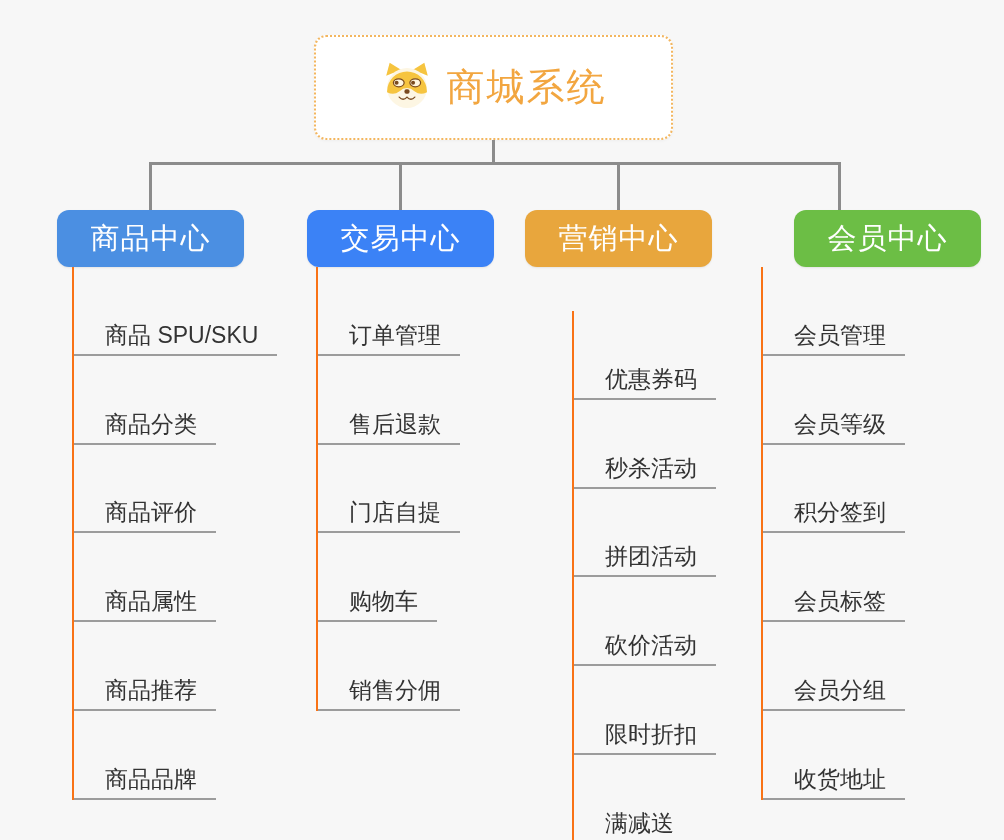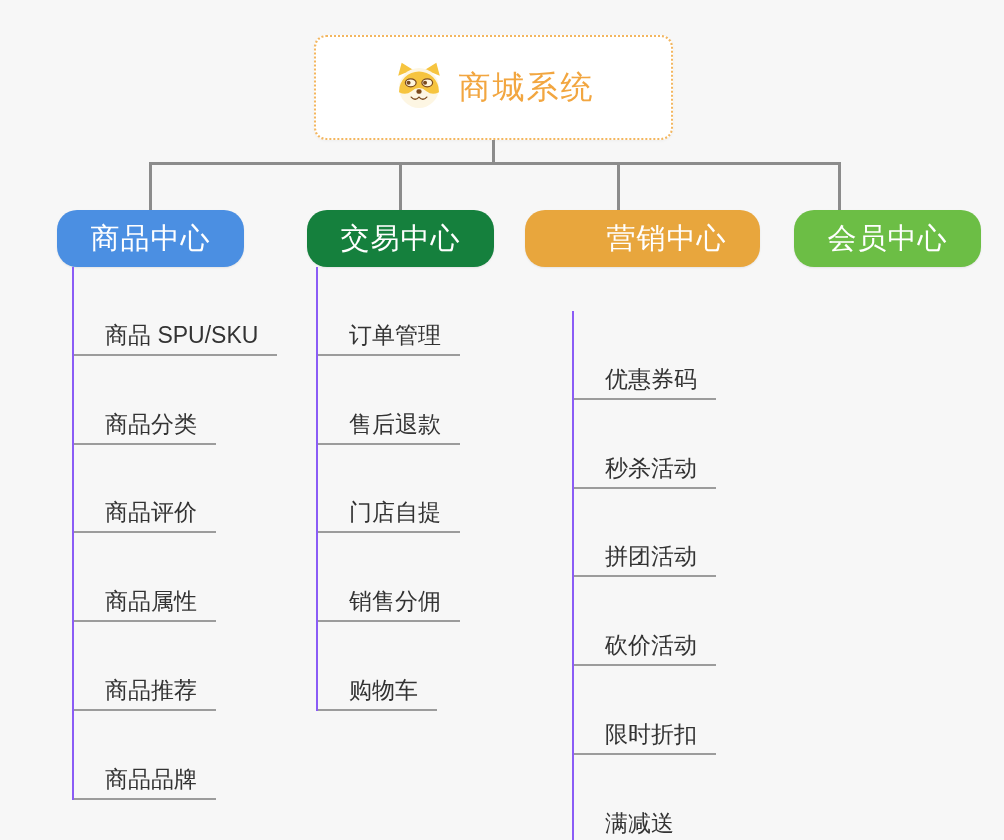--- a/index.html
+++ b/index.html
@@ -24,59 +24,59 @@
     border:2px dotted #f3b65f;
     border-radius:12px;
     box-sizing:border-box;
     display:flex;
     align-items:center;
     justify-content:center;
     gap:14px;
     box-shadow:0 1px 3px rgba(0,0,0,0.04);
   }
   .root-title{
-    font-size:32px;
+    font-size:38px;
     color:#f2a640;
     letter-spacing:2px;
     white-space:nowrap;
   }
   .root-icon{width:52px;height:52px;flex:0 0 auto;}
 
   
   .line{position:absolute;background:#8c8c8c;}
   .root-stub   {left:492px; top:140px; width:3px;  height:23px;}
   .h-connector {left:149px; top:162px; width:692px;height:3px;}
   .stub{top:162px;width:3px;height:48px;}
   .stub-1{left:149px;} .stub-2{left:399px;} .stub-3{left:617px;} .stub-4{left:838px;}
 
   
   .branch-box{
     position:absolute;
     top:210px;
     width:187px; height:57px;
-    border-radius:20px;
+    border-radius:12px;
     display:flex;
     align-items:center;
     justify-content:center;
     color:#ffffff;
     font-size:29px;
     letter-spacing:1px;
     white-space:nowrap;
     box-shadow:0 1px 2px rgba(0,0,0,0.08);
   }
   .branch-1{left:57px;}  .branch-2{left:307px;}
   .branch-3{left:525px;} .branch-4{left:746px;}
 
   
   .children{
     position:absolute;
     top:267px;
     margin:0;padding:0;
     list-style:none;
-    border-left:2px solid #8b5cf6;
+    border-left:2px solid #f97316;
   }
   .col-1{left:72px;} .col-2{left:316px;} .col-3{left:572px;margin-top:44px;} .col-4{left:761px;}
   .children li{
     display:flex;
     align-items:flex-end;
     width:max-content;
     height:88.75px;
     box-sizing:border-box;
     border-bottom:2px solid #9c9c9c;
     padding:0 19px 7px 31px;
@@ -112,24 +112,24 @@
   <div class="line root-stub"></div>
   <div class="line h-connector"></div>
   <div class="line stub stub-1"></div>
   <div class="line stub stub-2"></div>
   <div class="line stub stub-3"></div>
   <div class="line stub stub-4"></div>
 
   <div class="branch-box branch-1" style="background-color: rgb(75, 143, 226);">
       <span>商品中心</span>
     </div>
-  <div class="branch-box branch-2" style="background-color: #15803d; text-align: center;">
+  <div class="branch-box branch-2" style="background-color: #3b82f6; text-align: center;">
       <span>交易中心</span>
     </div>
-  <div class="branch-box branch-3" style="background-color: rgb(232, 166, 61); padding-left: 48px;">
+  <div class="branch-box branch-3" style="background-color: rgb(232, 166, 61);">
       <span>营销中心</span>
     </div>
   <div class="branch-box branch-4" style="background-color: rgb(108, 190, 69); margin-left: 48px;">
       <span>会员中心</span>
     </div>
 
   <ul class="children col-1">
     <li>
         <span>商品 SPU/SKU</span>
       </li>
@@ -154,25 +154,25 @@
     <li>
         <span>订单管理</span>
       </li>
     <li>
         <span>售后退款</span>
       </li>
     <li>
         <span>门店自提</span>
       </li>
     <li>
+        <span>购物车</span>
+      </li>
+    <li>
         <span>销售分佣</span>
       </li>
-    <li>
-        <span>购物车</span>
-      </li>
   </ul>
 
   <ul class="children col-3">
     <li>
         <span>优惠券码</span>
       </li>
     <li>
         <span>秒杀活动</span>
       </li>
     <li>
@@ -182,14 +182,34 @@
         <span>砍价活动</span>
       </li>
     <li>
         <span>限时折扣</span>
       </li>
     <li>
         <span>满减送</span>
       </li>
   </ul>
 
+  <ul class="children col-4">
+    <li>
+        <span>会员管理</span>
+      </li>
+    <li>
+        <span>会员等级</span>
+      </li>
+    <li>
+        <span>积分签到</span>
+      </li>
+    <li>
+        <span>会员标签</span>
+      </li>
+    <li>
+        <span>会员分组</span>
+      </li>
+    <li>
+        <span>收货地址</span>
+      </li>
+  </ul>
 
 </div>
 
 </body></html>

